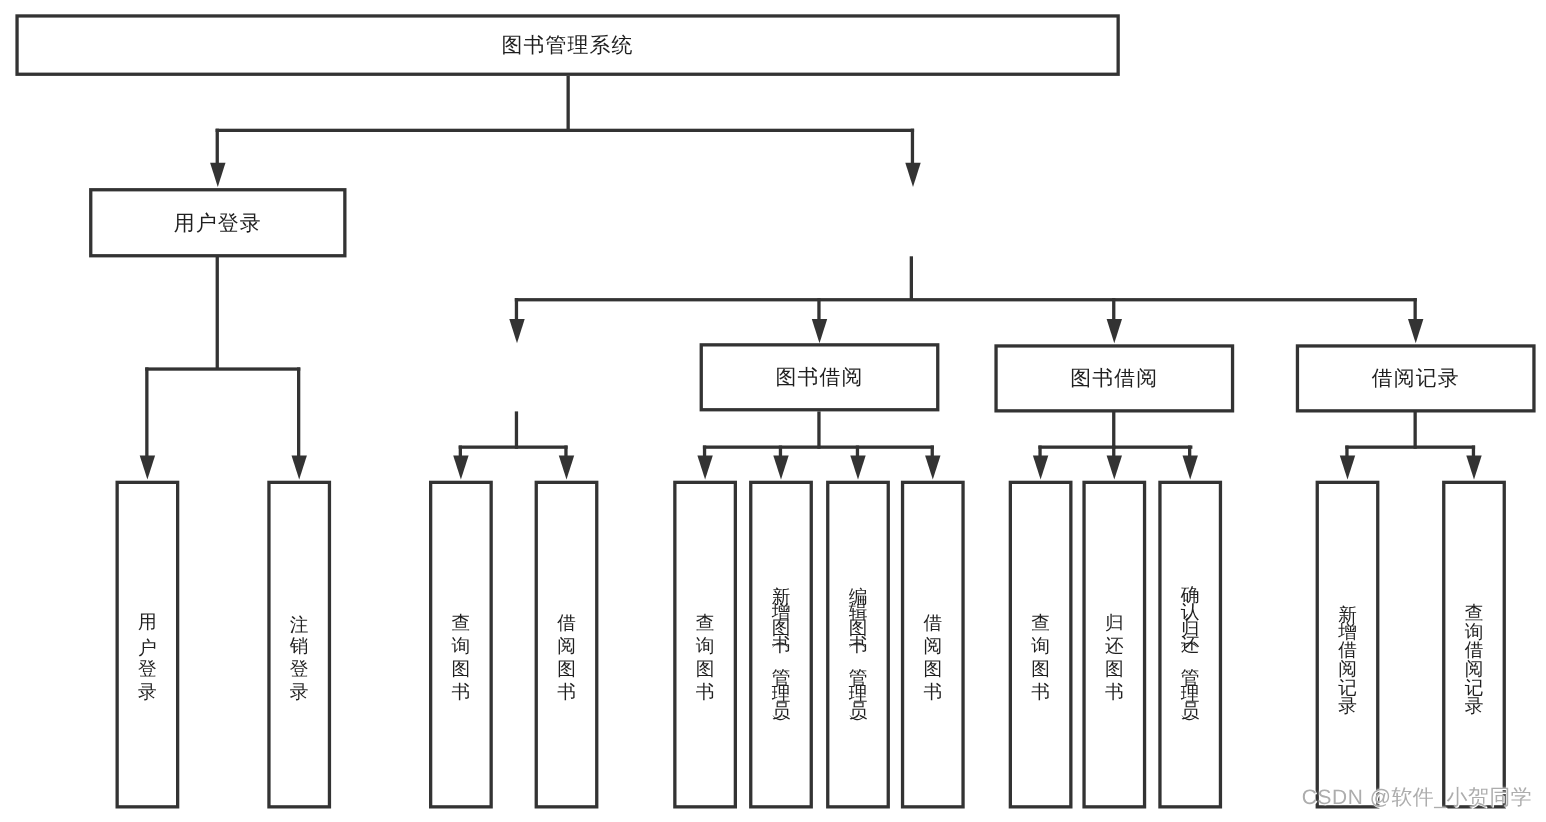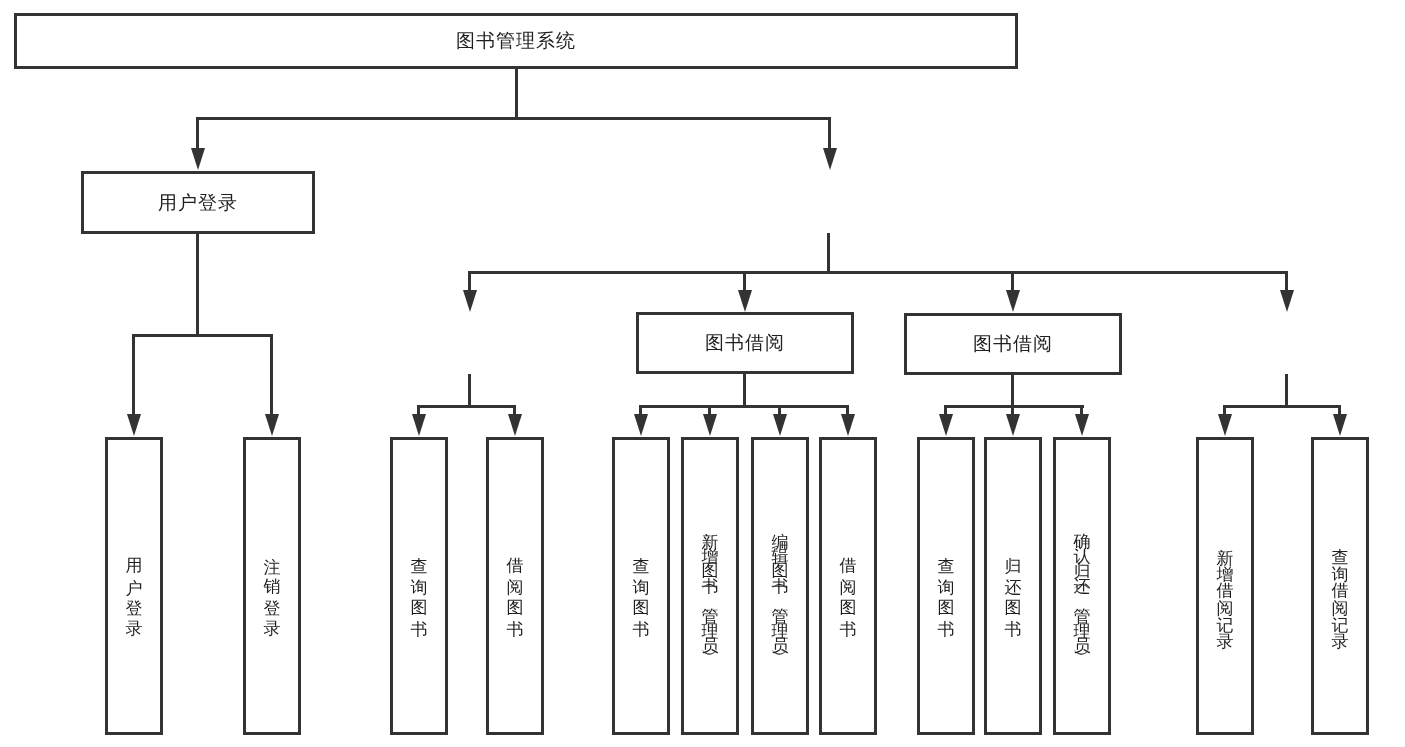--- a/index.html
+++ b/index.html
@@ -98,20 +98,23 @@
   <div class="arrow" style="left:738px;top:290px;"></div>
   <div class="arrow" style="left:1006px;top:290px;"></div>
   <div class="arrow" style="left:1280px;top:290px;"></div>
 
   <div class="box" style="left:636px;top:312px;width:218px;height:62px;">
     <span>图书借阅</span>
   </div>
   <div class="box" style="left:904px;top:313px;width:218px;height:62px;">
     <span>图书借阅</span>
   </div>
+  <div class="box" style="left:1178px;top:313px;width:218px;height:62px;">
+    <span>借阅记录</span>
+  </div>
 
   <div class="vline" style="left:468px;top:374px;height:34px;"></div>
   <div class="hline" style="left:417px;top:405px;width:99px;"></div>
   <div class="vline" style="left:417px;top:405px;height:11px;"></div>
   <div class="vline" style="left:513px;top:405px;height:11px;"></div>
   <div class="arrow" style="left:412px;top:414px;"></div>
   <div class="arrow" style="left:508px;top:414px;"></div>
 
   <div class="vline" style="left:743px;top:374px;height:34px;"></div>
   <div class="hline" style="left:639px;top:405px;width:210px;"></div>
@@ -177,14 +180,15 @@
     <span class="vlabel" style="letter-spacing: 15px;">确认归还（管理员）</span>
   </div>
 
   <div class="vbox" style="left:1196px;">
     <span class="vlabel" style="letter-spacing: 17px;">新增借阅记录</span>
   </div>
   <div class="vbox" style="left:1311px;">
     <span class="vlabel" style="letter-spacing: 17px;">查询借阅记录</span>
   </div>
 
+  <div class="watermark">CSDN @软件_小贺同学</div>
 
 </div>
 
 </body></html>

